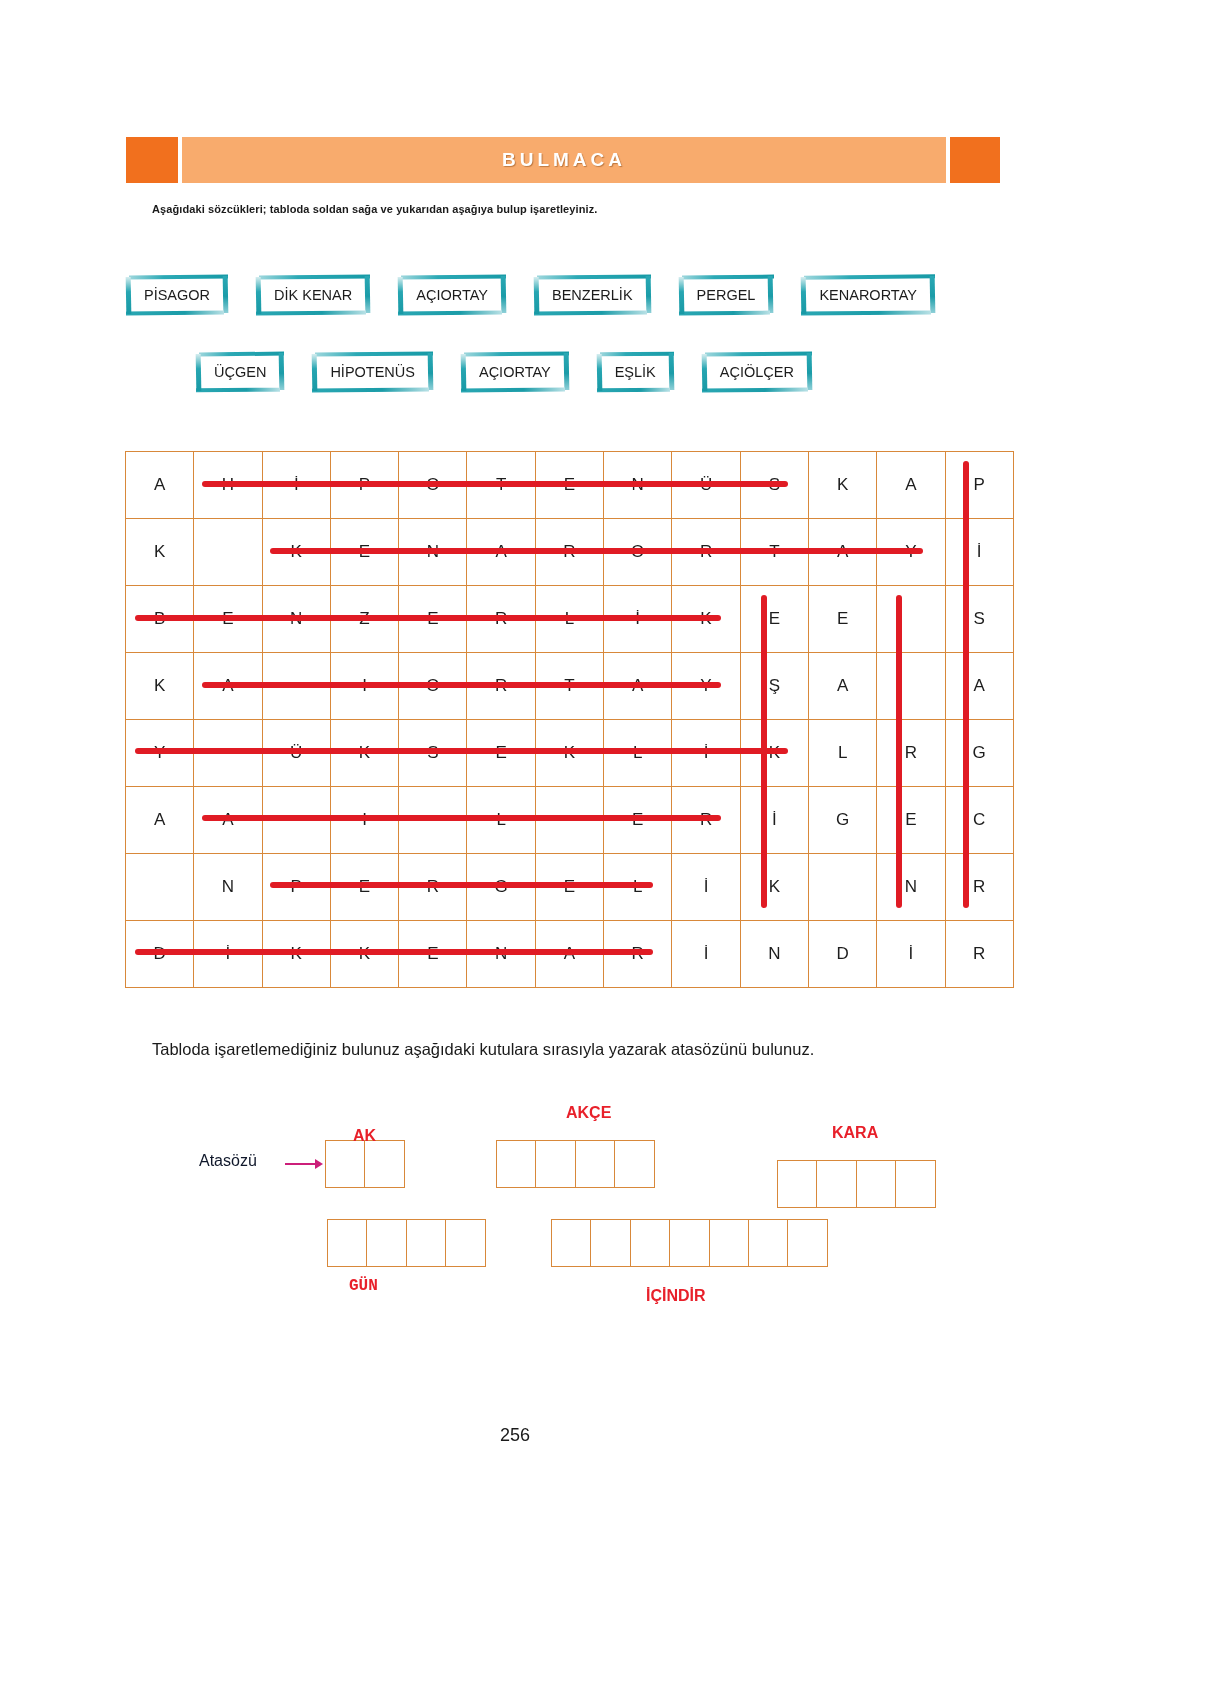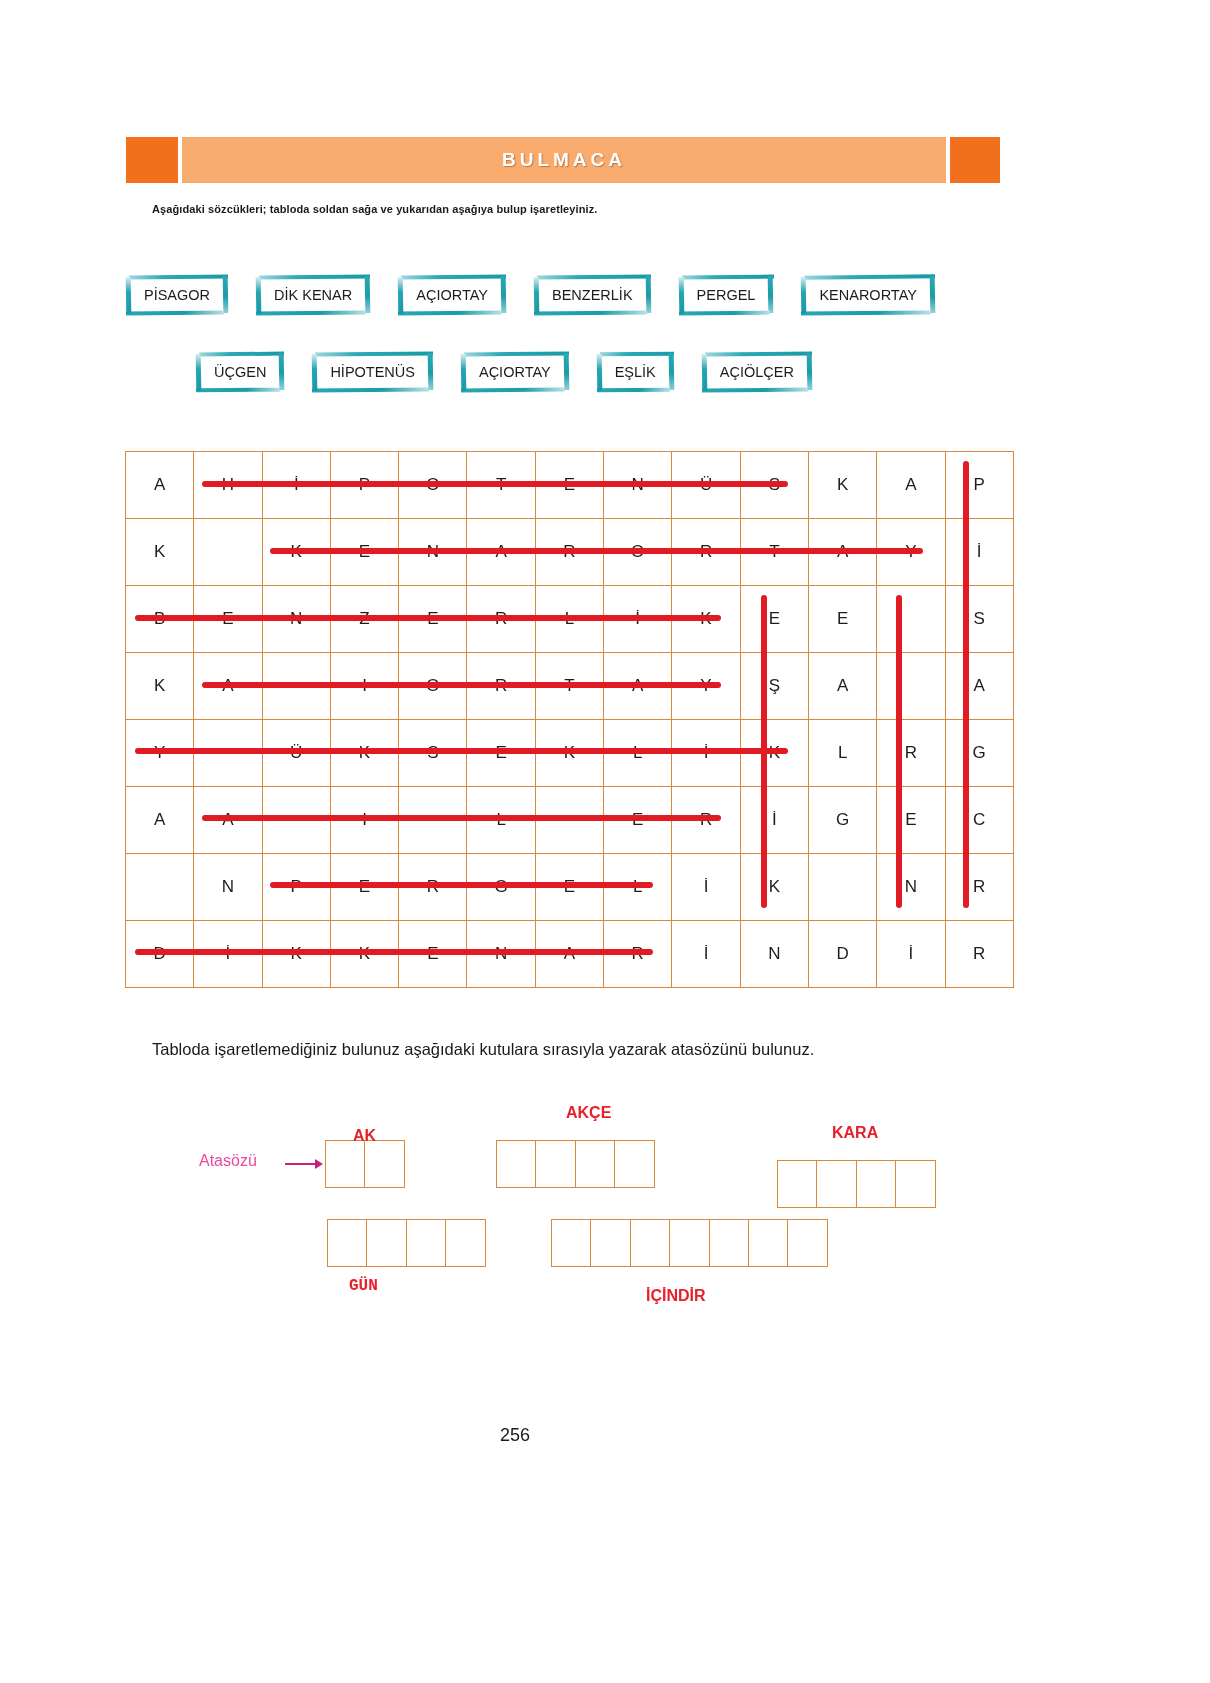--- a/index.html
+++ b/index.html
@@ -169,21 +169,21 @@
     font-size: 16px;
     font-weight: bold;
     white-space: nowrap;
   }
 
   .atasozu-label {
     position: absolute;
     left: 199px;
     top: 1152px;
     font-size: 16px;
-    color: #ec4899;
+    color: #0f172a;
   }
   .atasozu-arrow {
     position: absolute;
     left: 285px;
     top: 1157px;
     width: 38px;
     height: 14px;
   }
 
   

